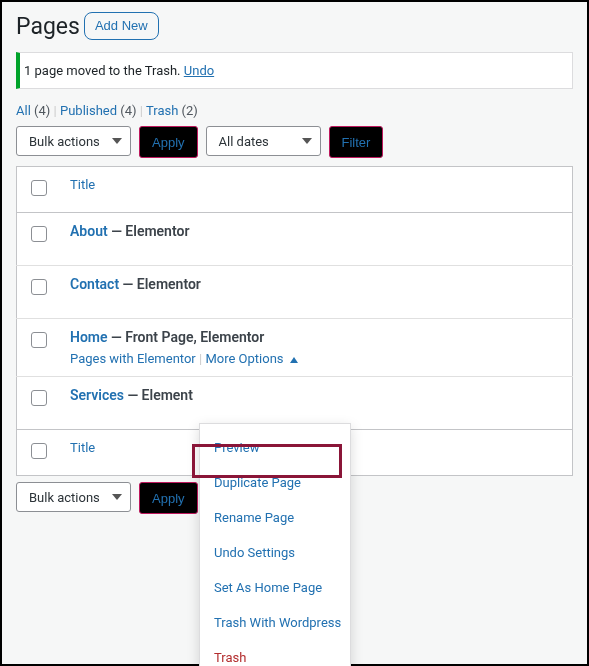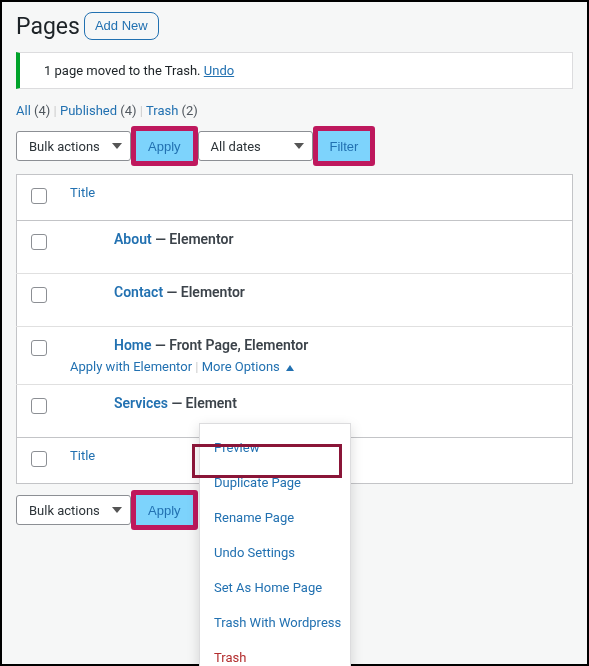--- a/index.html
+++ b/index.html
@@ -36,62 +36,63 @@
     background: #f6f7f7;
     padding: 4px 10px;
     font-size: 13px;
     cursor: pointer;
     border-radius: 8px;
     line-height: 1.4;
   }
   .notice {
     border-left: 4px solid #00a32a;
     background: #fff;
-    padding: 10px 24px;
+    padding: 10px 4px;
     margin: 0 0 14px 0;
     font-size: 13px;
     border-top: 1px solid #dcdcde;
     border-right: 1px solid #dcdcde;
     border-bottom: 1px solid #dcdcde;
   }
   .notice a { color: #2271b1; }
   .subsubsub {
     color: #646970;
     margin: 0 0 8px 0;
     font-size: 13px;
   }
   .subsubsub a { color: #2271b1; text-decoration: none; }
   .subsubsub .count { color: #50575e; }
   .tablenav {
     display: flex;
+    gap: 8px;
     margin: 6px 0 8px 0;
-    align-items: center;
+    align-items: flex-start;
   }
   .select {
     display: inline-flex;
     align-items: center;
     justify-content: space-between;
     border: 1px solid #8c8f94;
     background: #fff;
     height: 30px;
     padding: 0 8px 0 12px;
     font-size: 13px;
     color: #2c3338;
     border-radius: 3px;
     cursor: pointer;
     min-width: 115px;
   }
   .select .caret {
     margin-left: 8px;
   }
   .btn-sec {
-    border: 5px solid #be185d;
-    color: #2271b1;
-    background: #7dd3fc;
-    height: 40px;
+    border: 1px solid #be185d;
+    color: #2271b1;
+    background: #000000;
+    height: 32px;
     padding: 0 12px;
     font-size: 13px;
     cursor: pointer;
     border-radius: 3px;
   }
   table.wp-list {
     width: 100%;
     border-collapse: collapse;
     background: #fff;
     border: 1px solid #c3c4c7;
@@ -120,21 +121,20 @@
     border-radius: 3px;
     appearance: none;
     background: #fff;
     cursor: pointer;
   }
   .row-title {
     color: #2271b1;
     font-weight: 600;
     font-size: 14px;
     text-decoration: none;
-    margin-left: 44px;
   }
   .row-meta { color: #3c434a; font-weight: 600; font-size: 14px;}
   .row-actions {
     color: #2271b1;
     margin-top: 6px;
     font-size: 13px;
   }
   .row-actions a { color: #2271b1; text-decoration: none; }
   .more-toggle { white-space: nowrap; }
   .tri-up {
@@ -239,21 +239,21 @@
         <td class="cb-col"><input type="checkbox" style=""></td>
         <td style="padding-bottom:26px;">
           <a href="#" class="row-title">Contact</a><span class="row-meta"> — Elementor</span>
         </td>
       </tr>
       <tr>
         <td class="cb-col"><input type="checkbox" style=""></td>
         <td>
           <a href="#" class="row-title">Home</a><span class="row-meta"> — Front Page, Elementor</span>
           <div class="row-actions">
-            <a href="#">Apply with Elementor</a> <span class="sep">|</span>
+            <a href="#">Pages with Elementor</a> <span class="sep">|</span>
             <a href="#" class="more-toggle"><span>More Options</span> <span class="tri-up"></span></a>
           </div>
         </td>
       </tr>
       <tr>
         <td class="cb-col"><input type="checkbox" style=""></td>
         <td style="padding-bottom:26px;">
           <a href="#" class="row-title">Services</a><span class="row-meta"> — Element</span>
         </td>
       </tr>

